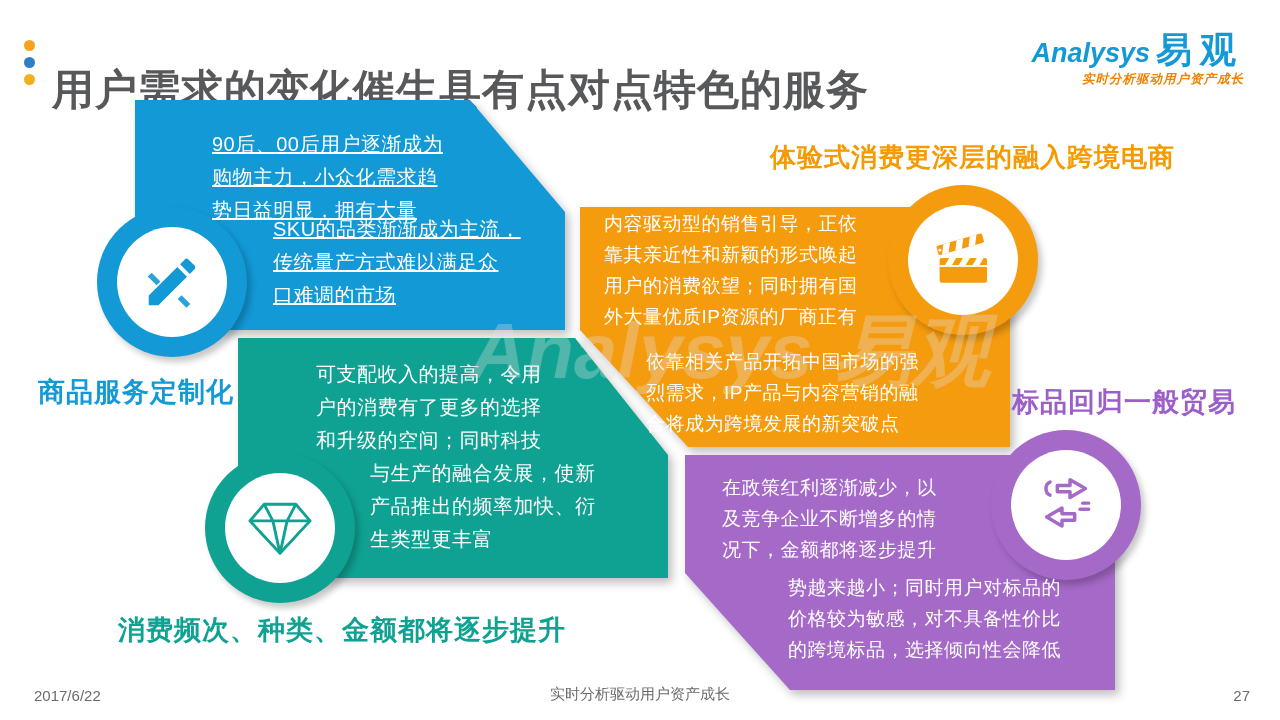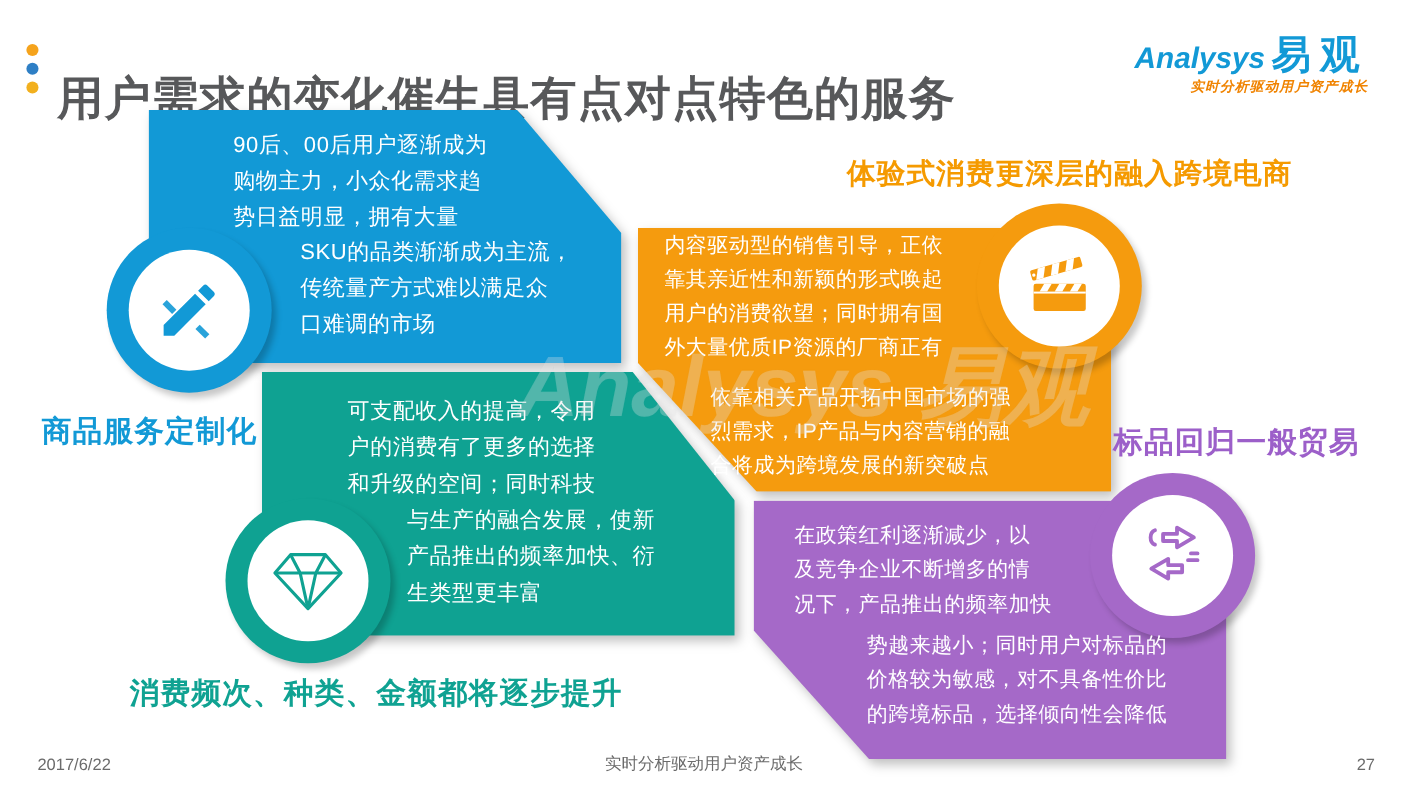--- a/index.html
+++ b/index.html
@@ -40,22 +40,22 @@
   .badge-teal{left:205px;top:453px;background:var(--teal,#0FA292);}
   .badge-orange{left:888px;top:185px;background:var(--orange,#F59B0E);}
   .badge-purple{left:991px;top:430px;background:var(--purple,#A569C8);}
   .badge-blue .badge-icon{color:var(--blue,#1299D6);}
   .badge-teal .badge-icon{color:var(--teal,#0FA292);}
   .badge-orange .badge-icon{color:var(--orange,#F59B0E);}
   .badge-purple .badge-icon{color:var(--purple,#A569C8);}
   
   .card-text{position:absolute;z-index:3;color:#fff;font-size:20px;line-height:33px;letter-spacing:0.5px;white-space:nowrap;}
   .card-text.small{font-size:19px;line-height:31px;}
-  .t-blue1{left:212px;top:116px;}
-  .t-blue2{left:273px;top:213px;}
+  .t-blue1{left:212px;top:128px;text-decoration:underline;}
+  .t-blue2{left:273px;top:213px;text-decoration:underline;}
   .t-orange1{left:604px;top:208px;}
   .t-orange2{left:646px;top:346px;}
   .t-teal1{left:316px;top:358px;}
   .t-teal2{left:370px;top:457px;}
   .t-purple1{left:722px;top:472px;}
   .t-purple2{left:788px;top:572px;}
   
   .card-label{position:absolute;z-index:3;font-size:27px;font-weight:800;letter-spacing:1px;white-space:nowrap;}
   .l-custom{left:38px;top:374px;color:var(--blue,#1898D5);}
   .l-experience{left:770px;top:140px;color:var(--label_orange,#F59A00);font-size:26px;font-family:Liberation Mono, monospace;}
@@ -197,21 +197,21 @@
   </div>
   <div class="card-text t-teal2">
     <div>与生产的融合发展，使新</div>
     <div>产品推出的频率加快、衍</div>
     <div>生类型更丰富</div>
   </div>
 
   <div class="card-text small t-purple1">
     <div>在政策红利逐渐减少，以</div>
     <div>及竞争企业不断增多的情</div>
-    <div>况下，产品推出的频率加快</div>
+    <div>况下，金额都将逐步提升</div>
   </div>
   <div class="card-text small t-purple2">
     <div>势越来越小；同时用户对标品的</div>
     <div>价格较为敏感，对不具备性价比</div>
     <div>的跨境标品，选择倾向性会降低</div>
   </div>
 
   <div class="card-label l-custom">商品服务定制化</div>
   <div class="card-label l-experience">体验式消费更深层的融入跨境电商</div>
   <div class="card-label l-frequency">消费频次、种类、金额都将逐步提升</div>

